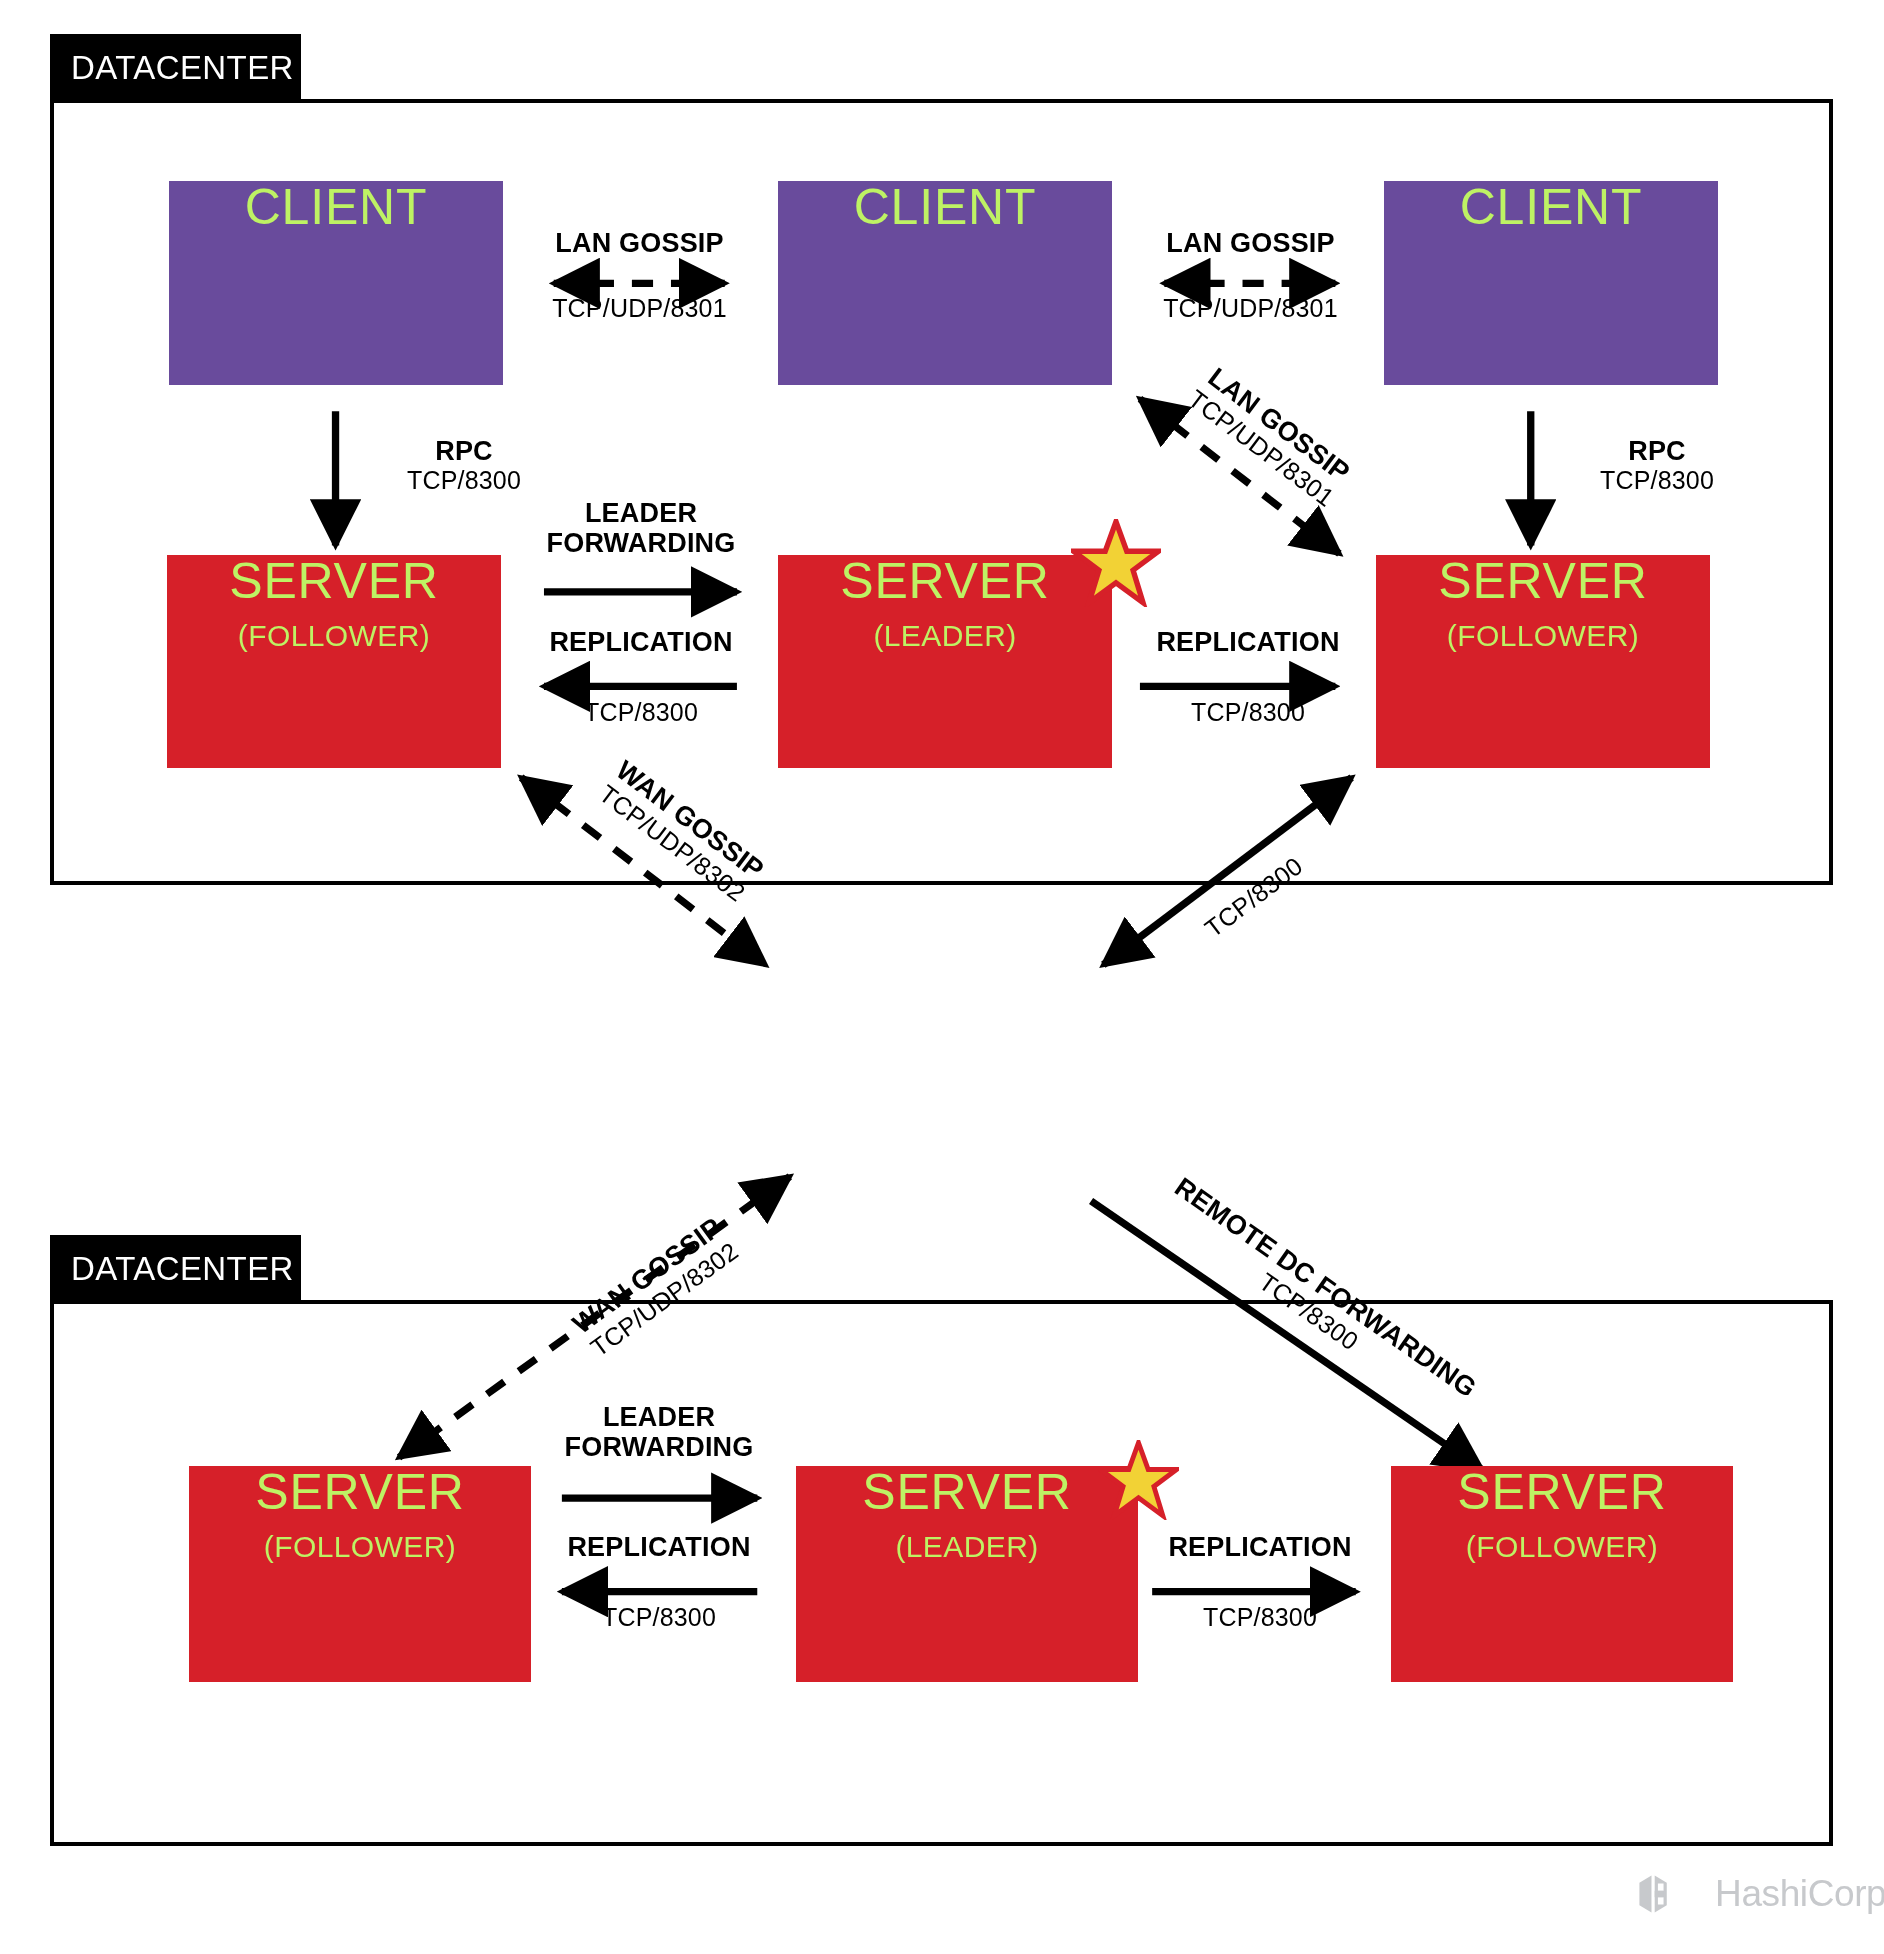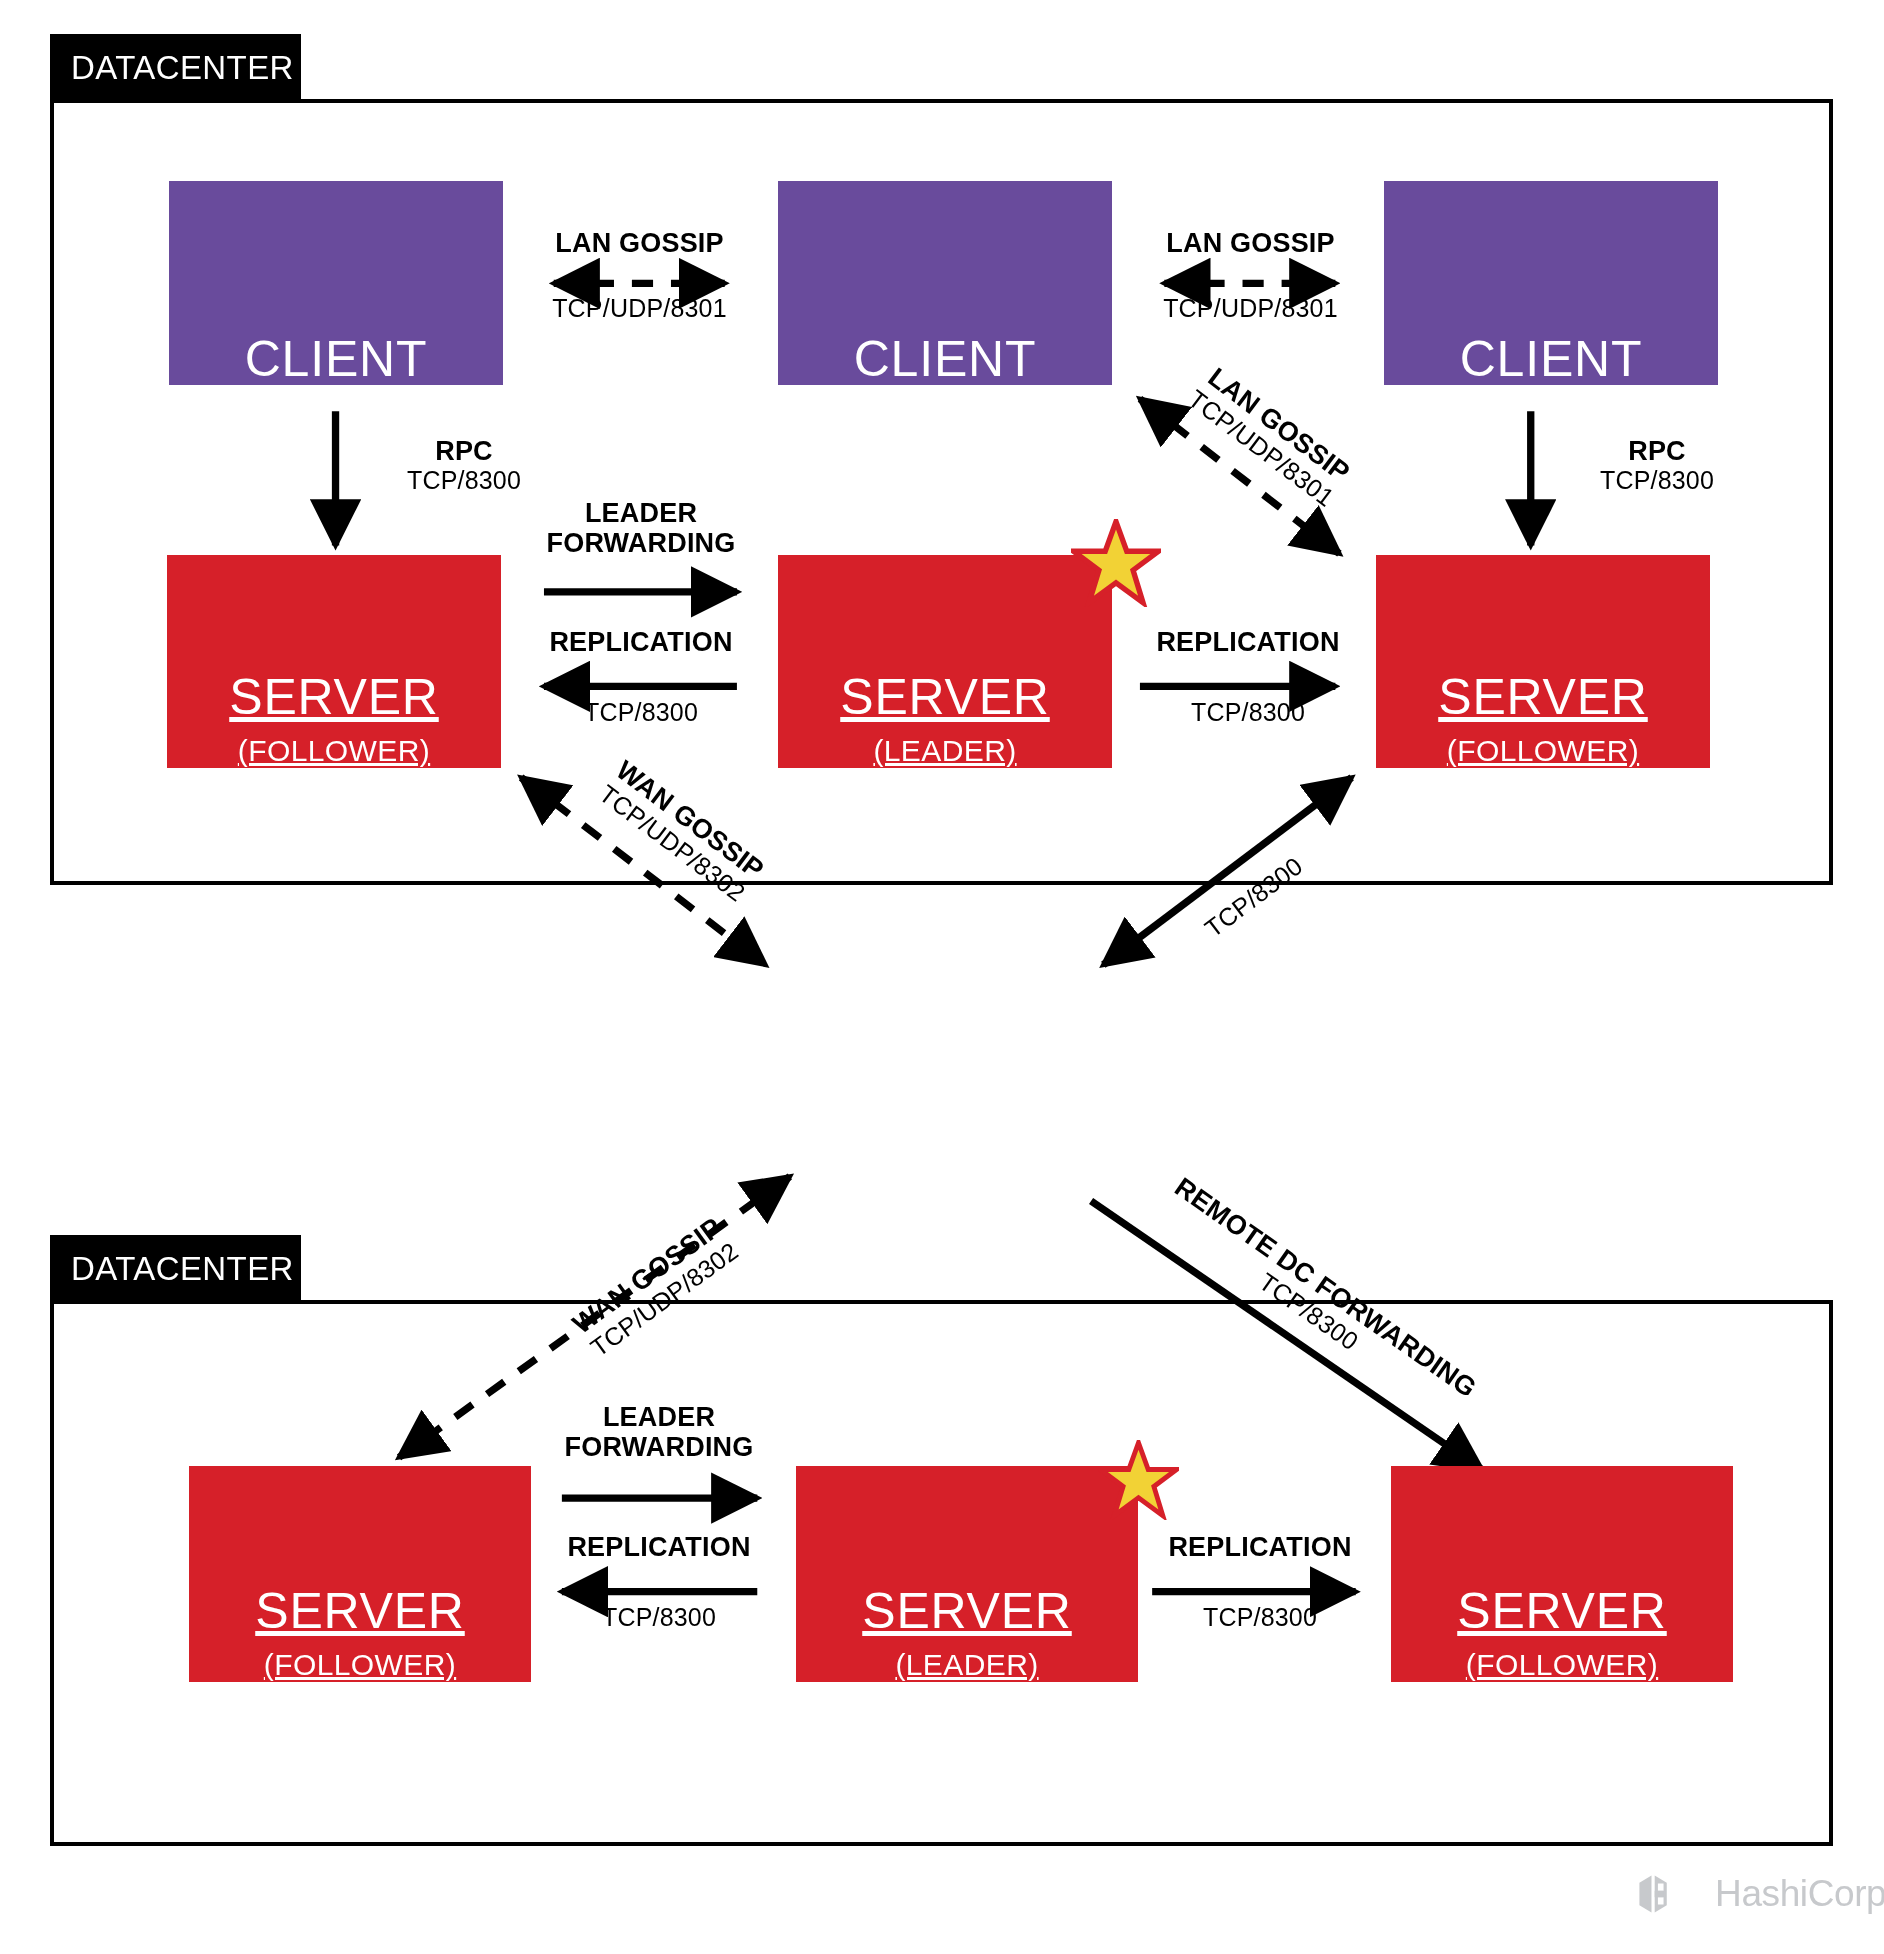--- a/index.html
+++ b/index.html
@@ -9,25 +9,25 @@
   #stage{position:absolute;left:0;top:0;width:1828px;height:1954px;}
 
   
   .dc-frame{position:absolute;border:4.1px solid #000;box-sizing:border-box;background:transparent;}
   .dc-tab{position:absolute;background:#000;color:#fff;display:flex;align-items:center;
           padding:0 21px;box-sizing:border-box;letter-spacing:0.4px;}
   .dc-tab span{font-size:33px;font-weight:400;color:#ffffff;white-space:nowrap;}
 
   
   .node{position:absolute;display:flex;flex-direction:column;align-items:center;
-        justify-content:flex-end;box-sizing:border-box;color:#ffffff;}
+        justify-content:flex-start;box-sizing:border-box;color:#bef264;}
   .node .ttl{font-size:50px;font-weight:400;letter-spacing:0.8px;line-height:1.05;}
   .node .sub{font-size:30px;font-weight:400;letter-spacing:0.4px;margin-top:11px;}
   .client{background:#694B9C;}
-  .server{background:#D62029;text-decoration:underline;}
+  .server{background:#D62029;}
 
   
   .lbl{position:absolute;text-align:center;color:#000;white-space:nowrap;}
   .lbl .hd{font-size:27px;font-weight:bold;letter-spacing:0.2px;line-height:1.12;}
   .lbl .pt{font-size:25px;font-weight:400;letter-spacing:0.2px;line-height:1.12;}
   .lbl.rot{transform-origin:center center;}
 
   
   #cloud-wrap{position:absolute;}
   #cloud-text{position:absolute;color:#fff;font-size:44px;letter-spacing:0.8px;

